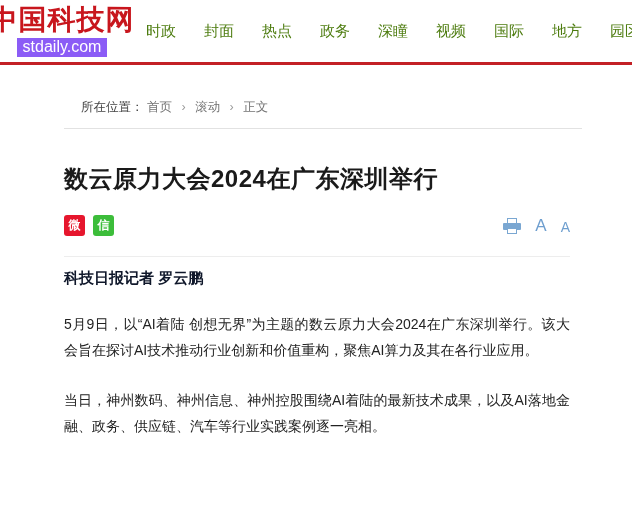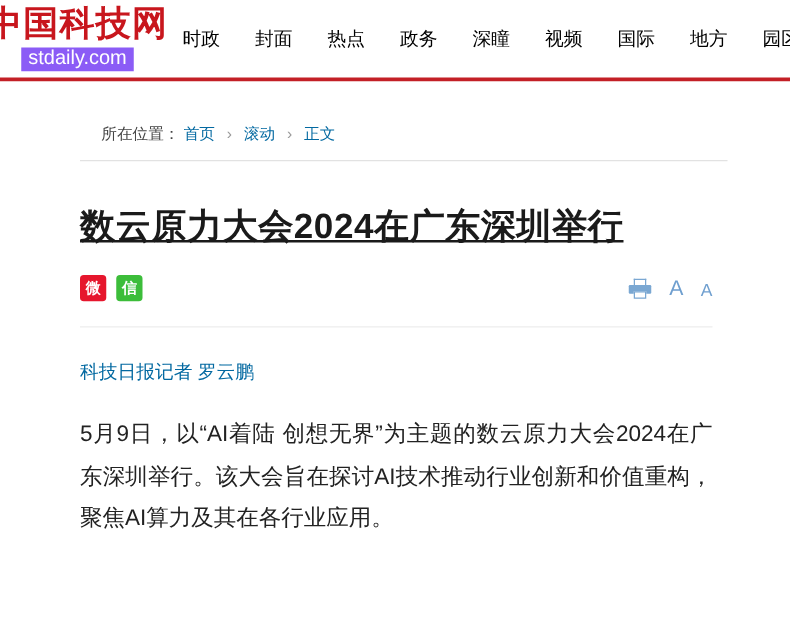--- a/index.html
+++ b/index.html
@@ -52,21 +52,21 @@
     white-space: nowrap;
   }
   .nav {
     display: flex;
     align-items: center;
     margin-left: 30px;
     flex: 1;
   }
   .nav-item {
     font-size: 15px;
-    color: #000000;
+    color: #4d7c0f;
     margin-right: 28px;
     white-space: nowrap;
     cursor: pointer;
   }
   .nav-item:last-child { margin-right: 0; }
 
   
   .content {
     margin: 0 auto;
     width: 596px;
@@ -76,41 +76,40 @@
   .breadcrumb {
     font-size: 12.5px;
     color: #555;
     padding-left: 48px;
     padding-bottom: 12px;
   }
   .breadcrumb .sep {
     margin: 0 6px;
     color: #999;
   }
-  .breadcrumb .crumb { color: #0369a1; cursor: pointer; }
+  .breadcrumb .crumb { color: #737373; cursor: pointer; }
   .breadcrumb .label { color: #444; margin-left: 15px; }
 
   .rule {
     height: 1px;
     background: #e2e2e2;
     margin: 0 32px 0 46px;
   }
 
   .article {
     padding: 0 44px 0 46px;
   }
   .article-title {
-    font-size: 28px;
+    font-size: 24px;
     font-weight: bold;
     color: #1a1a1a;
     letter-spacing: 0.5px;
     margin: 34px 0 0 0;
     line-height: 1.3;
     font-family: "Liberation Sans", sans-serif;
-    text-decoration: underline;
   }
   .meta {
     margin-top: 28px;
     font-size: 12.5px;
     color: #888;
   }
   .meta span { margin-right: 10px; }
 
   .toolbar {
     margin-top: 16px;
@@ -180,28 +179,28 @@
   .hr-light {
     margin-top: 16px;
     height: 1px;
     background: #ededed;
   }
 
   .body-text {
     padding: 0 44px 0 46px;
   }
   .byline {
-    margin-top: 26px;
+    margin-top: 12px;
     font-size: 15px;
-    font-weight: normal;
-    color: #0369a1;
+    font-weight: bold;
+    color: #0f172a;
   }
   .para {
     margin-top: 24px;
-    font-size: 18px;
+    font-size: 14px;
     line-height: 1.85;
     color: #222;
     text-align: justify;
   }
 </style>
 </head>
 <body>
 
 <div class="header">
   <div class="logo-wrap">
@@ -254,15 +253,16 @@
         <span class="font-small">A</span>
       </div>
     </div>
 
     <div class="hr-light"></div>
   </div>
 
   <div class="body-text">
     <div class="byline">科技日报记者 罗云鹏</div>
     <p class="para">5月9日，以“AI着陆 创想无界”为主题的数云原力大会2024在广东深圳举行。该大会旨在探讨AI技术推动行业创新和价值重构，聚焦AI算力及其在各行业应用。</p>
+    <p class="para">当日，神州数码、神州信息、神州控股围绕AI着陆的最新技术成果，以及AI落地金融、政务、供应链、汽车等行业实践案例逐一亮相。</p>
   </div>
 
 </div>
 
 </body></html>

